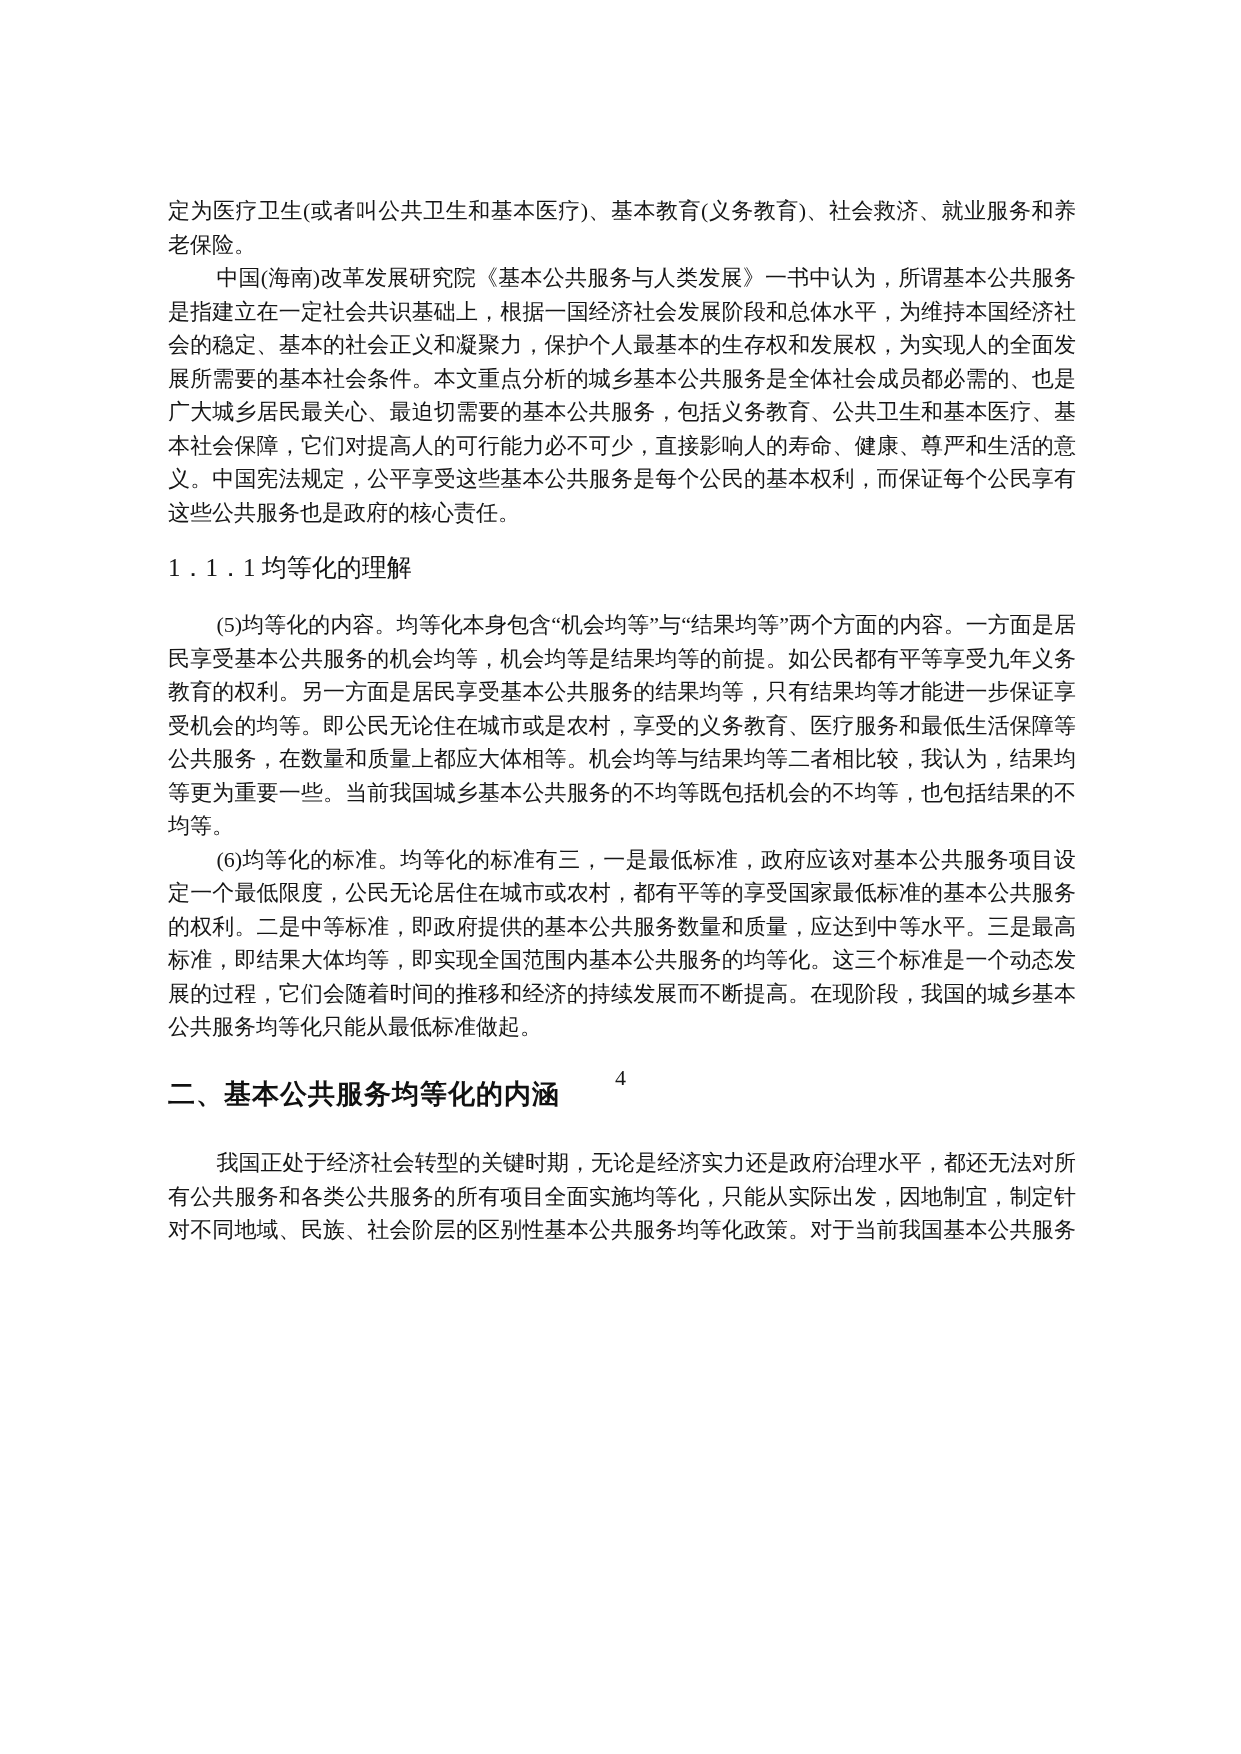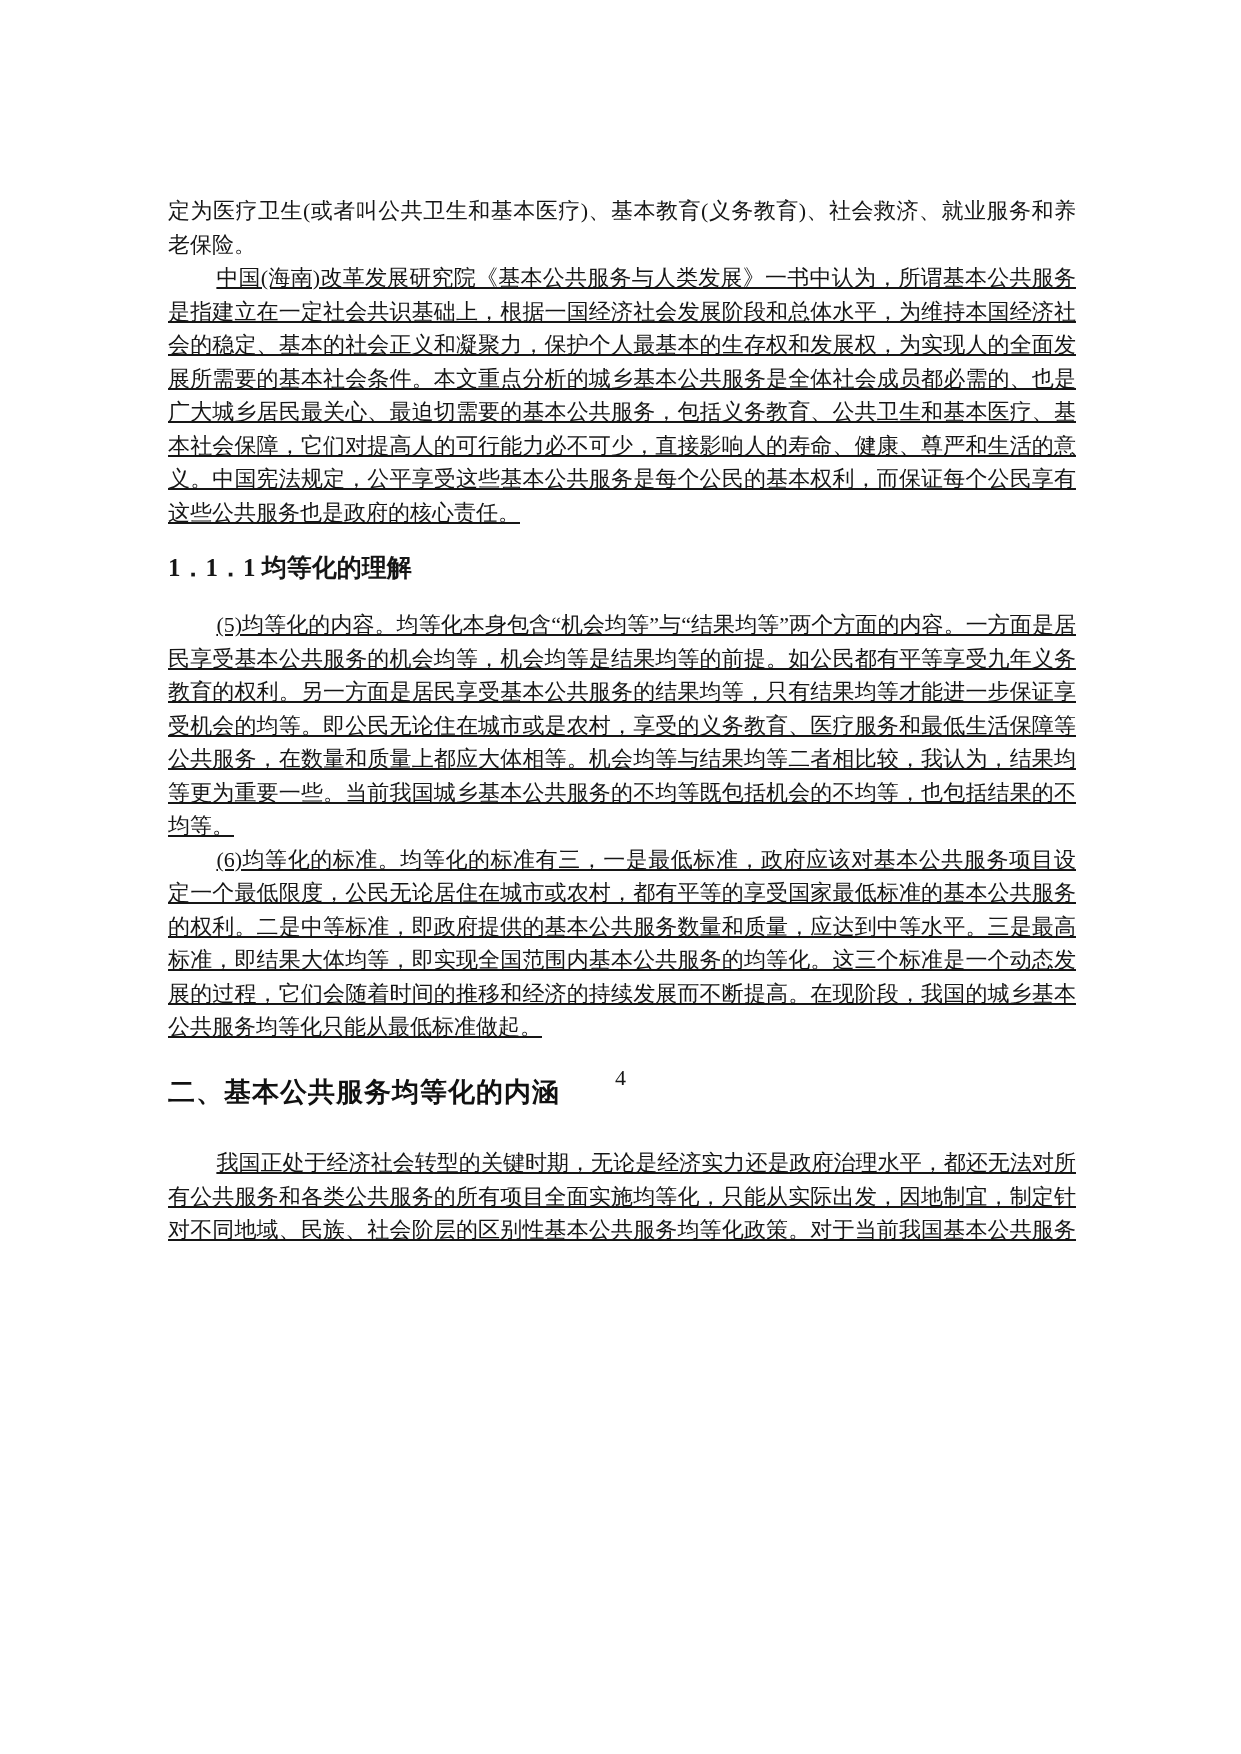--- a/index.html
+++ b/index.html
@@ -26,36 +26,35 @@
     margin: 0;
     font-size: 22px;
     line-height: 33.5px;
     text-align: justify;
     text-justify: inter-ideograph;
     word-break: break-all;
     color: #161616;
   }
   .body-para.indent {
     text-indent: 2.2em;
-    text-decoration: underline;
   }
   .subheading {
     margin: 23px 0 25px 0;
     font-size: 25px;
-    font-weight: bold;
+    font-weight: normal;
     line-height: 1.25;
     font-family: "Liberation Serif", "DejaVu Serif", serif;
     color: #161616;
   }
   .boldheading {
     margin: 34px 0 36px 0;
     font-size: 27px;
     font-weight: bold;
     line-height: 1.2;
-    font-family: Liberation Mono, monospace;
+    font-family: Liberation Serif, serif;
     letter-spacing: 1px;
     color: #111111;
   }
   .page-number {
     position: absolute;
     bottom: 152px;
     left: 0;
     width: 100%;
     text-align: center;
     font-size: 22px;

